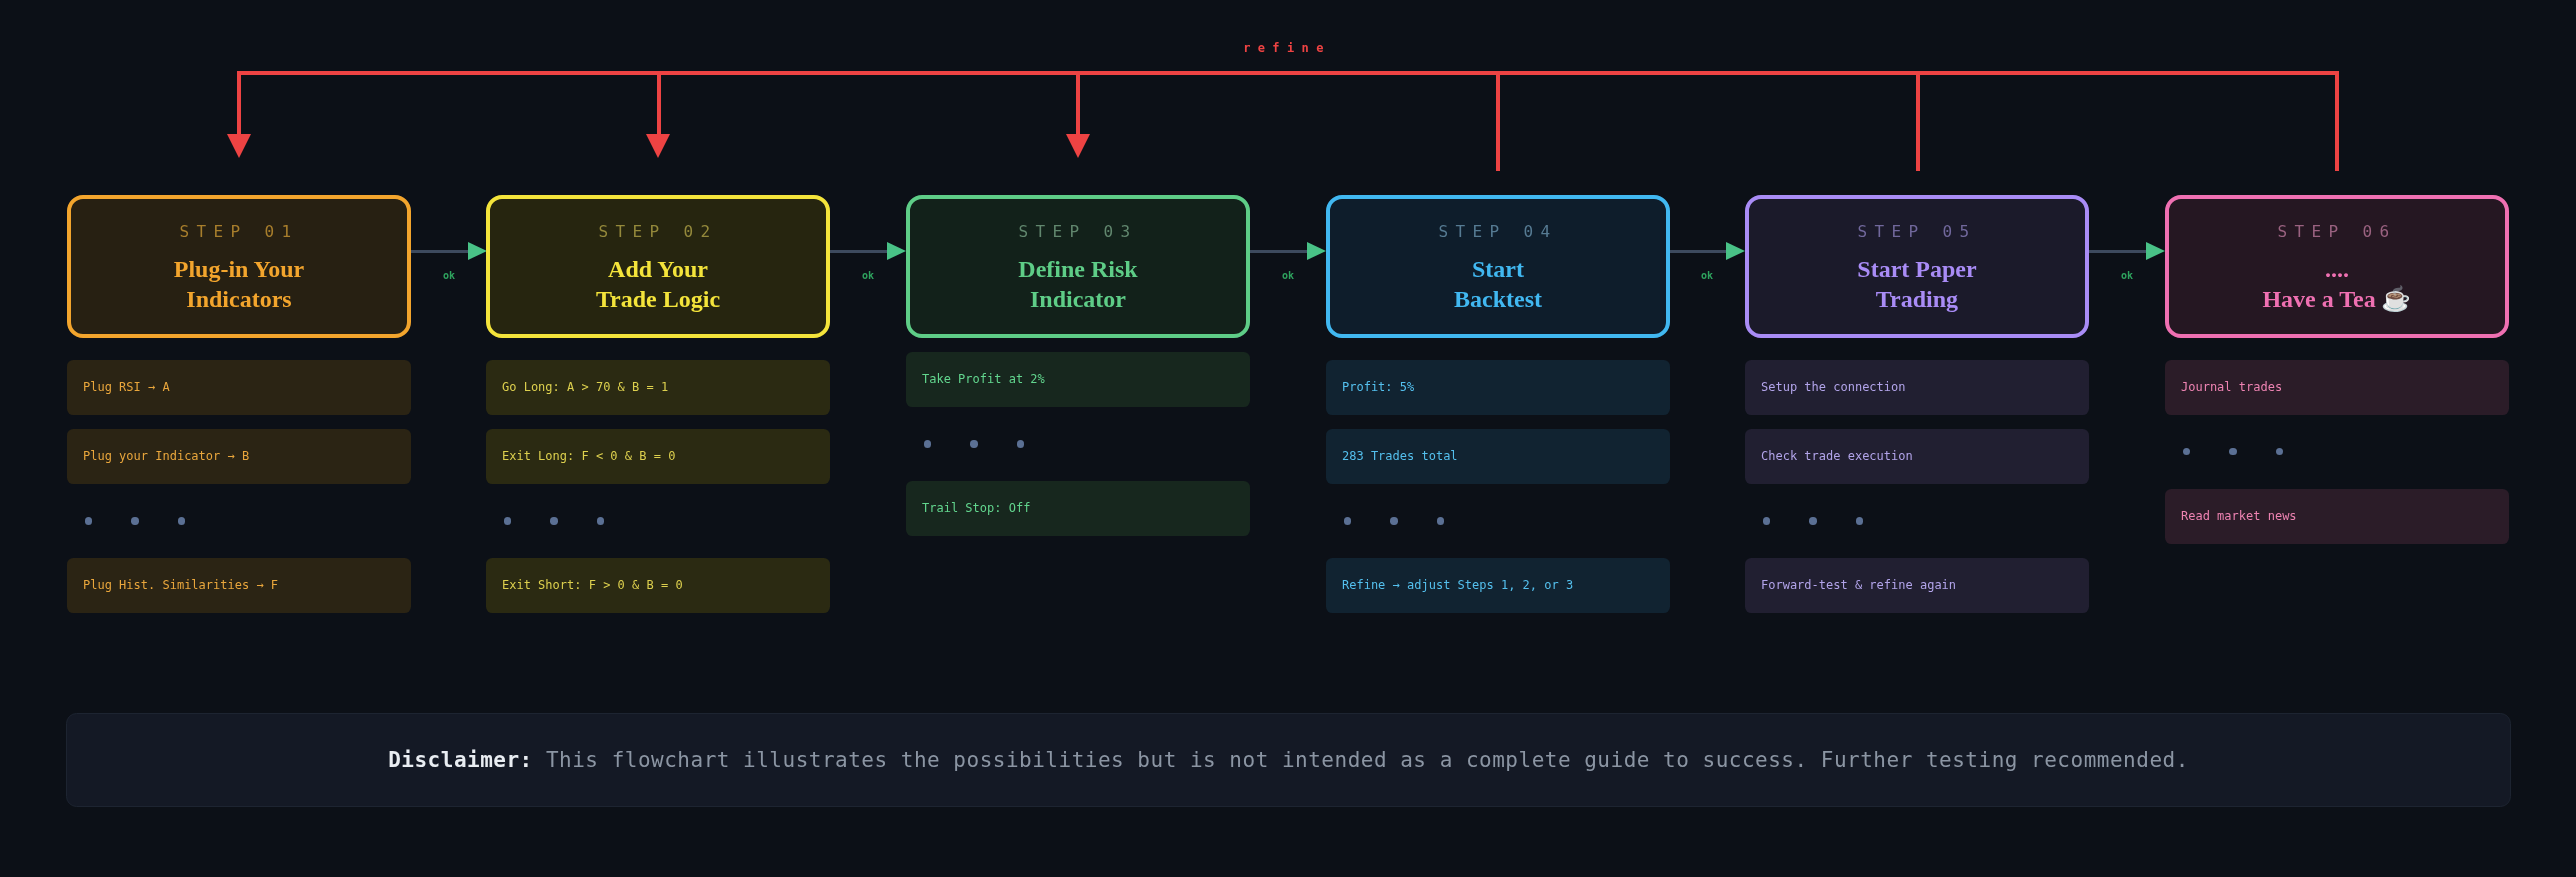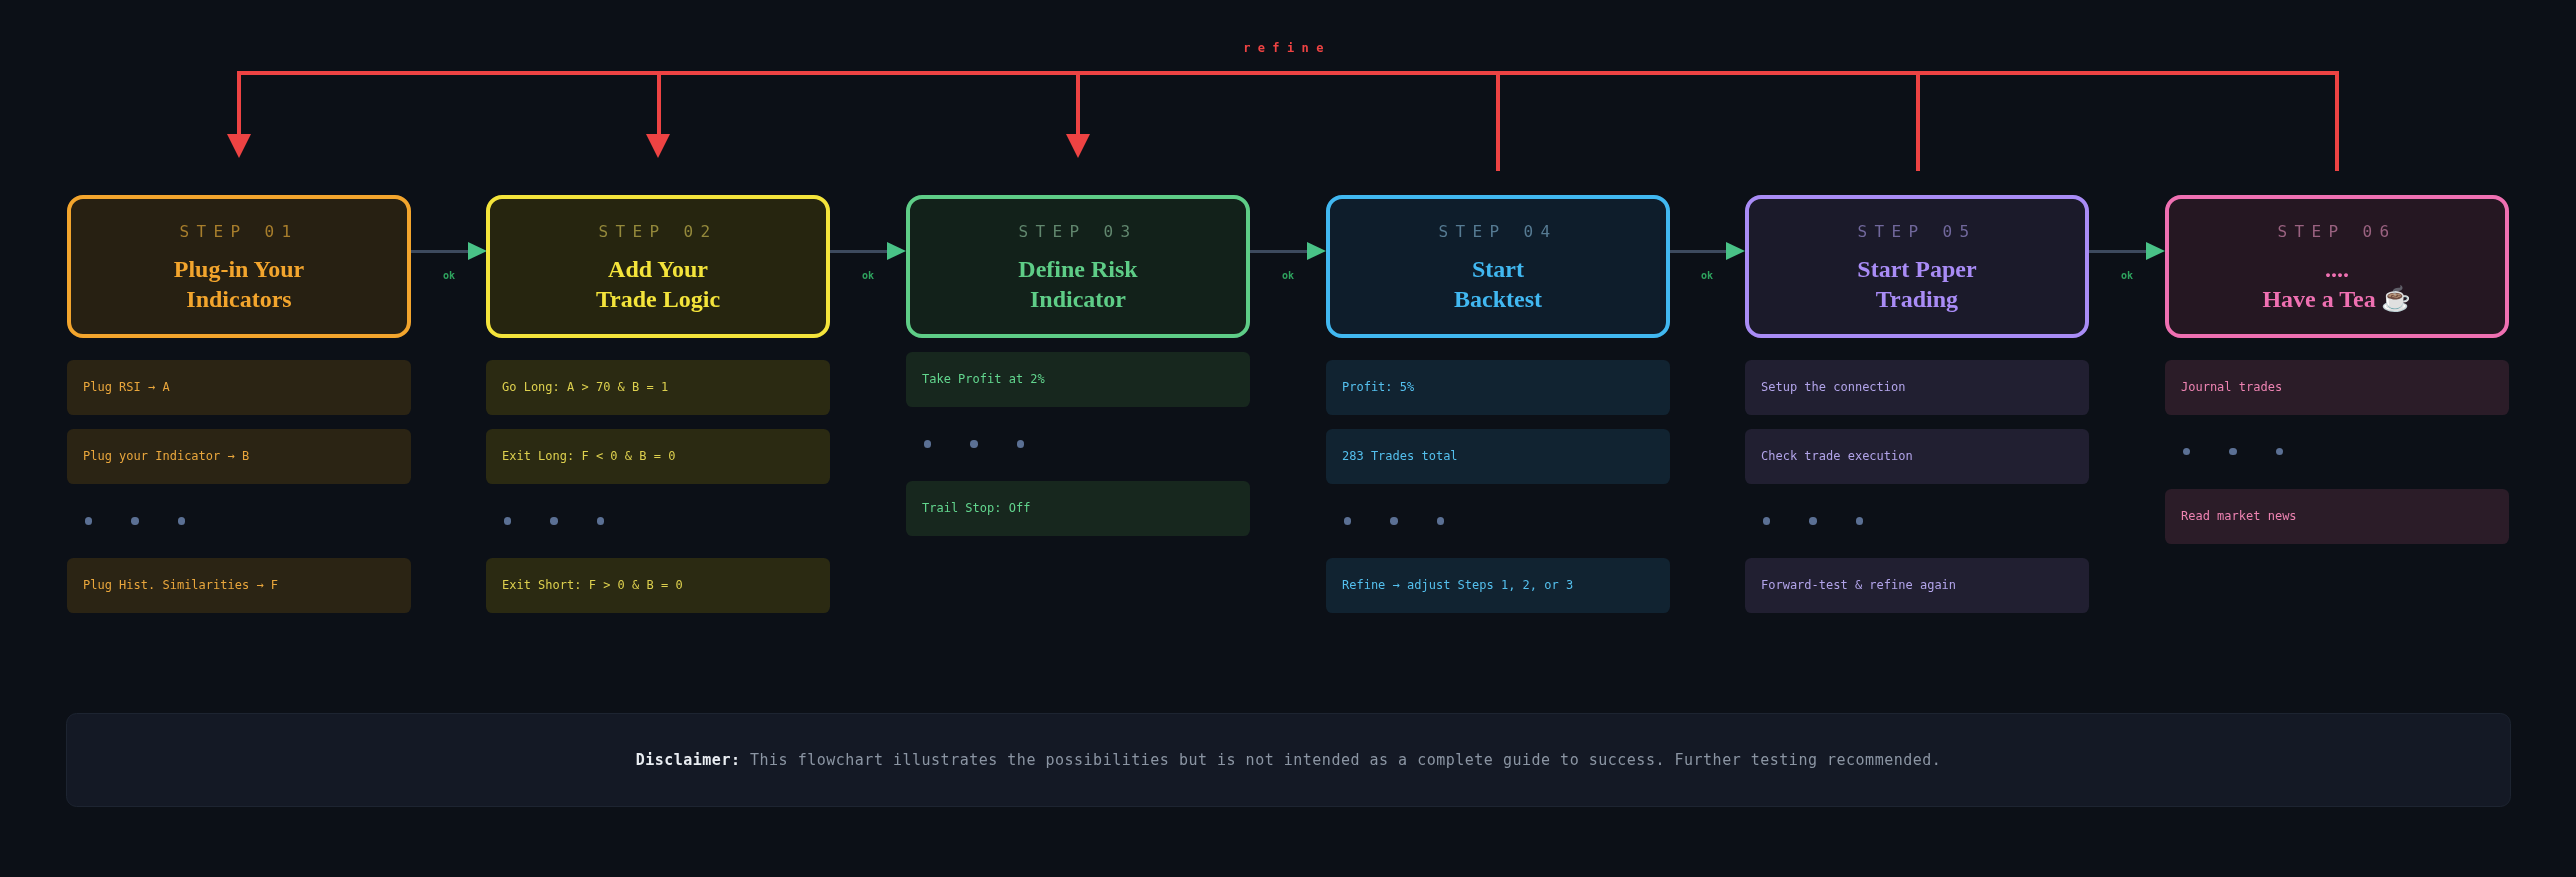--- a/index.html
+++ b/index.html
@@ -39,21 +39,21 @@
     font-size:12px;line-height:29px;display:flex;align-items:center;text-align:left;
     word-break:break-word;}
   .item.first{margin-top:22px;}
   .dots{margin-top:14.3px;height:45px;display:flex;align-items:center;padding-left:18px;}
   .dots span{width:7.4px;height:7.4px;border-radius:50%;background:var(--dot,#5b7094);margin-right:39px;}
 
   
   .disclaimer{position:absolute;left:66px;top:713px;width:2443px;height:92px;
     background:#141925;border:1.1px solid #1d2431;border-radius:10.6px;
     display:flex;align-items:center;justify-content:center;}
-  .disclaimer p{margin:0;font-size:15px;letter-spacing:0.5px;color:#8b95a3;}
+  .disclaimer p{margin:0;font-size:21px;letter-spacing:0.5px;color:#8b95a3;}
   .disclaimer .strong{font-weight:bold;color:#e9edf2;}
 </style>
 </head>
 <body>
 
 <div class="canvas">
 
   <div class="refine-label">refine</div>
   <div class="h-line"></div>
 

